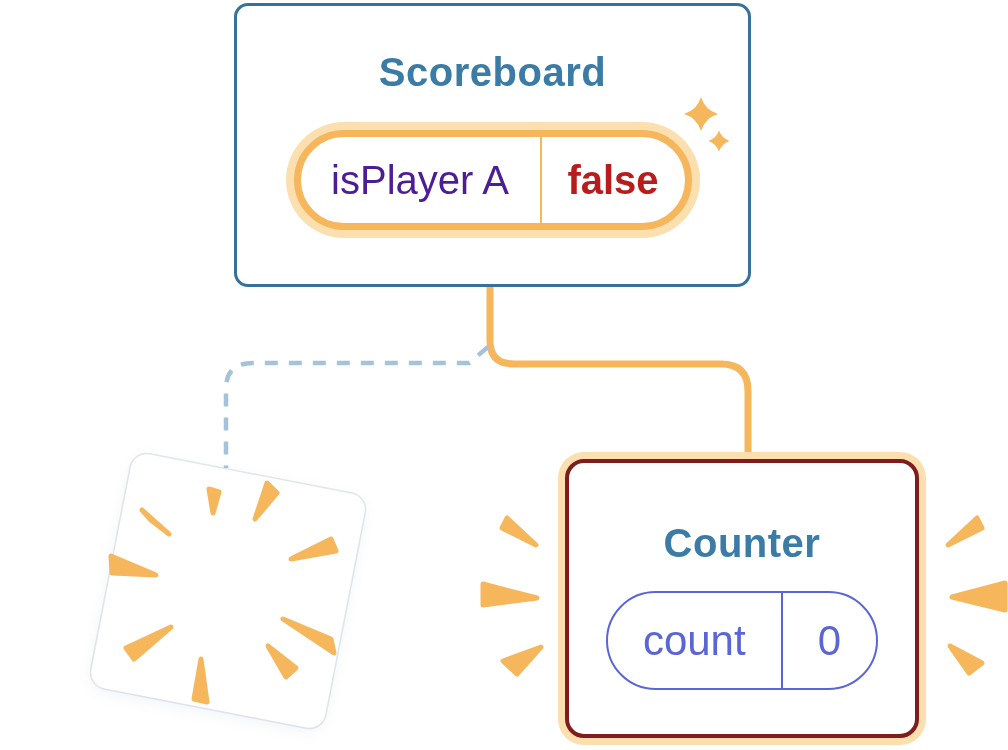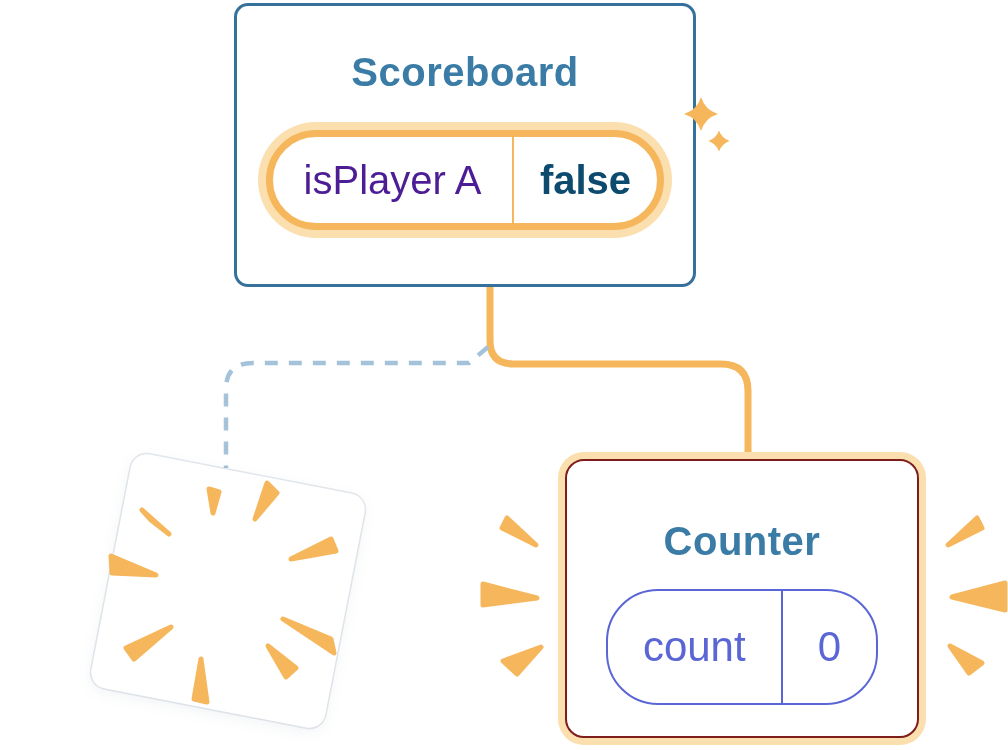--- a/index.html
+++ b/index.html
@@ -15,21 +15,21 @@
   svg.layer {
     position: absolute;
     left: 0; top: 0;
     width: 1008px; height: 750px;
     pointer-events: none;
   }
   
   .scoreboard-card {
     position: absolute;
     left: 234px; top: 3px;
-    width: 462px; height: 284px;
+    width: 517px; height: 284px;
     background: #ffffff;
     border: 3px solid #35719B;
     border-radius: 14px;
     z-index: 2;
   }
   .card-title {
     position: absolute;
     left: 0; right: 0;
     text-align: center;
     font-size: 40px;
@@ -62,46 +62,46 @@
     display: flex; align-items: center; justify-content: center;
     font-size: 40px;
     color: #4c1d95;
   }
   .pill-orange .pill-divider { width: 2px; background: #F6B75C; }
   .pill-orange .pill-value {
     width: 143px;
     display: flex; align-items: center; justify-content: center;
     font-size: 40px;
     font-weight: 700;
-    color: #0c4a6e;
+    color: #b91c1c;
   }
   
   .counter-card {
     position: absolute;
     left: 558px; top: 452px;
     width: 368px; height: 293px;
     z-index: 2;
   }
   .counter-glow {
     position: absolute; inset: 0;
     background: #FBDFAF;
     border-radius: 26px;
   }
   .counter-inner {
     position: absolute; inset: 7px;
     background: #ffffff;
-    border: 2px solid #7f1d1d;
+    border: 4px solid #7f1d1d;
     border-radius: 19px;
   }
   .counter-card .card-title { top: 58px; }
   .pill-plain {
     position: absolute;
     left: 50%; top: 128px;
     transform: translateX(-50%);
-    width: 272px; height: 116px;
+    width: 272px; height: 99px;
     background: #ffffff;
     border: 2.5px solid #5B66D6;
     border-radius: 52px;
     display: flex;
     align-items: stretch;
     overflow: hidden;
   }
   .pill-plain .pill-label {
     flex: 1;
     display: flex; align-items: center; justify-content: center;

